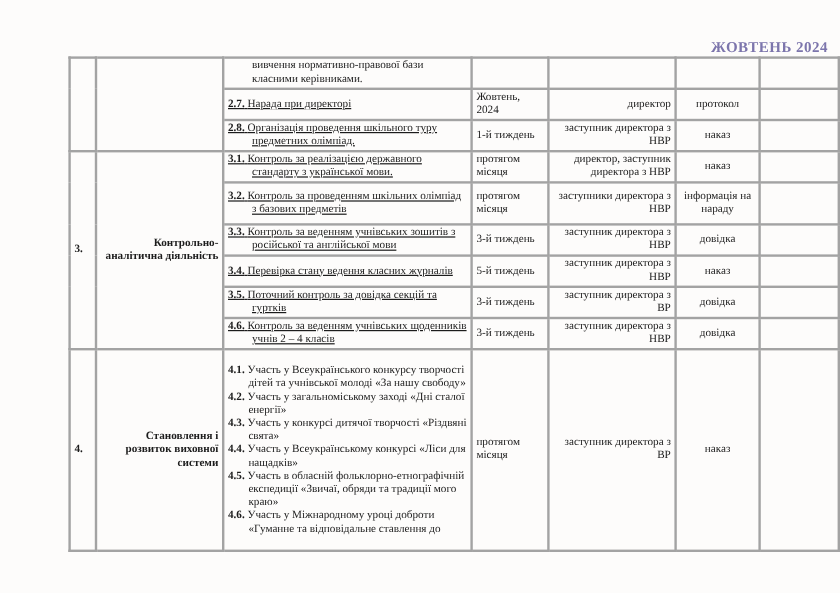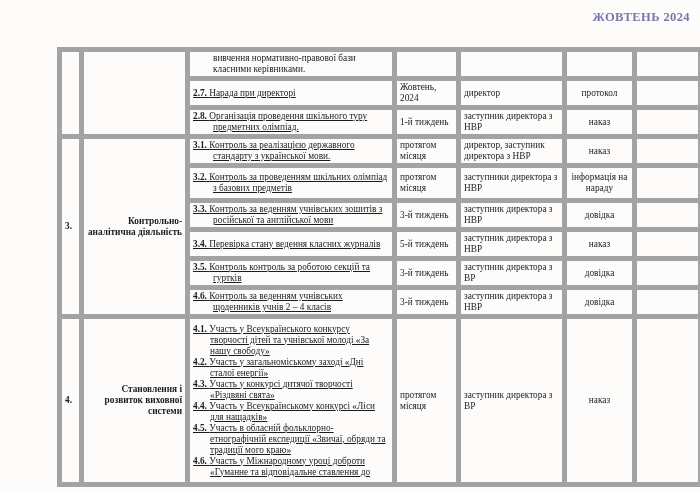--- a/index.html
+++ b/index.html
@@ -6,37 +6,37 @@
   body{
     width:700px;height:494px;
     background:#fdfcfb;
     position:relative;
     font-family:"Liberation Serif", serif;
     color:#1c1c1c;
     overflow:hidden;
   }
   .month-title{
     position:absolute;
-    top:10px;right:10px;
+    top:32px;right:10px;
     font-size:12.5px;
     font-weight:bold;
     letter-spacing:.4px;
     color:#7c75ac;
   }
   table.plan{
     position:absolute;
     left:57px;top:47px;
     width:641px;
     border-collapse:collapse;
     table-layout:fixed;
     font-size:9.3px;
     line-height:11px;
   }
   table.plan td{
-    border:5px solid #a3a3a3;
+    border:2px solid #a3a3a3;
     padding:1px 3px;
     vertical-align:middle;
     overflow:hidden;
   }
   td.numcol{
     font-weight:bold;
     text-align:left;
     padding-left:5px;
     vertical-align:middle;
   }
@@ -44,25 +44,25 @@
     font-weight:bold;
     text-align:right;
     padding:0 9px;
     vertical-align:middle;
   }
   td.task{ text-align:left; vertical-align:middle; }
   .hang{ padding-left:20px; text-indent:-20px;text-decoration:underline; }
   .cont{ padding-left:20px; }
   .num{ font-weight:bold; }
   td.timing{ }
-  td.resp{ text-align:left; }
+  td.resp{ text-align:right; }
   td.doc{ text-align:center; }
   td.note{}
   td.items-cell{ vertical-align:top; padding-top:3px; }
-  .item{ padding-left:17px; text-indent:-17px; margin-bottom:0;text-decoration:underline; }
+  .item{ padding-left:17px; text-indent:-17px; margin-bottom:0; }
   tr.r-a{height:26px;} tr.r-27{height:23px;} tr.r-28{height:22px;margin-top:44px;}
   tr.r-31{height:26px;} tr.r-32{height:35px;} tr.r-33{height:26px;}
   tr.r-34{height:21px;} tr.r-35{height:24px;} tr.r-36{height:24px;}
   tr.r-4{height:168px;}
 </style>
 </head>
 <body>
 
 <div class="month-title">ЖОВТЕНЬ 2024</div>
 
@@ -141,21 +141,21 @@
     <td class="task">
           <div class="hang"><span class="num">3.4.</span> <span>Перевірка стану ведення класних журналів</span></div>
         </td>
     <td class="timing">5-й тиждень</td>
     <td class="resp">заступник директора з НВР</td>
     <td class="doc">наказ</td>
     <td class="note"></td>
   </tr>
   <tr class="r-35">
     <td class="task">
-          <div class="hang"><span class="num">3.5.</span> <span>Контроль контроль за роботою секцій та гуртків</span></div>
+          <div class="hang"><span class="num">3.5.</span> <span>Поточний контроль за довідка секцій та гуртків</span></div>
         </td>
     <td class="timing">3-й тиждень</td>
     <td class="resp">заступник директора з ВР</td>
     <td class="doc">довідка</td>
     <td class="note"></td>
   </tr>
   <tr class="r-36">
     <td class="task">
           <div class="hang"><span class="num">4.6.</span> <span>Контроль за веденням учнівських щоденників учнів 2 – 4 класів</span></div>
         </td>

